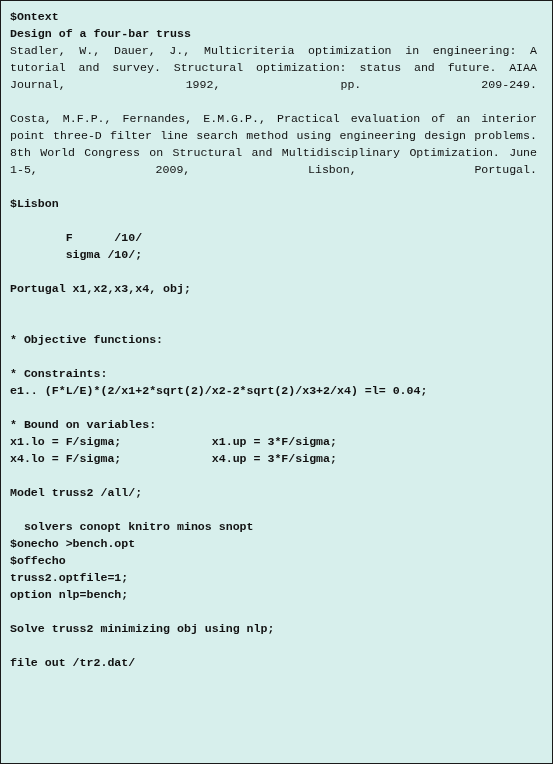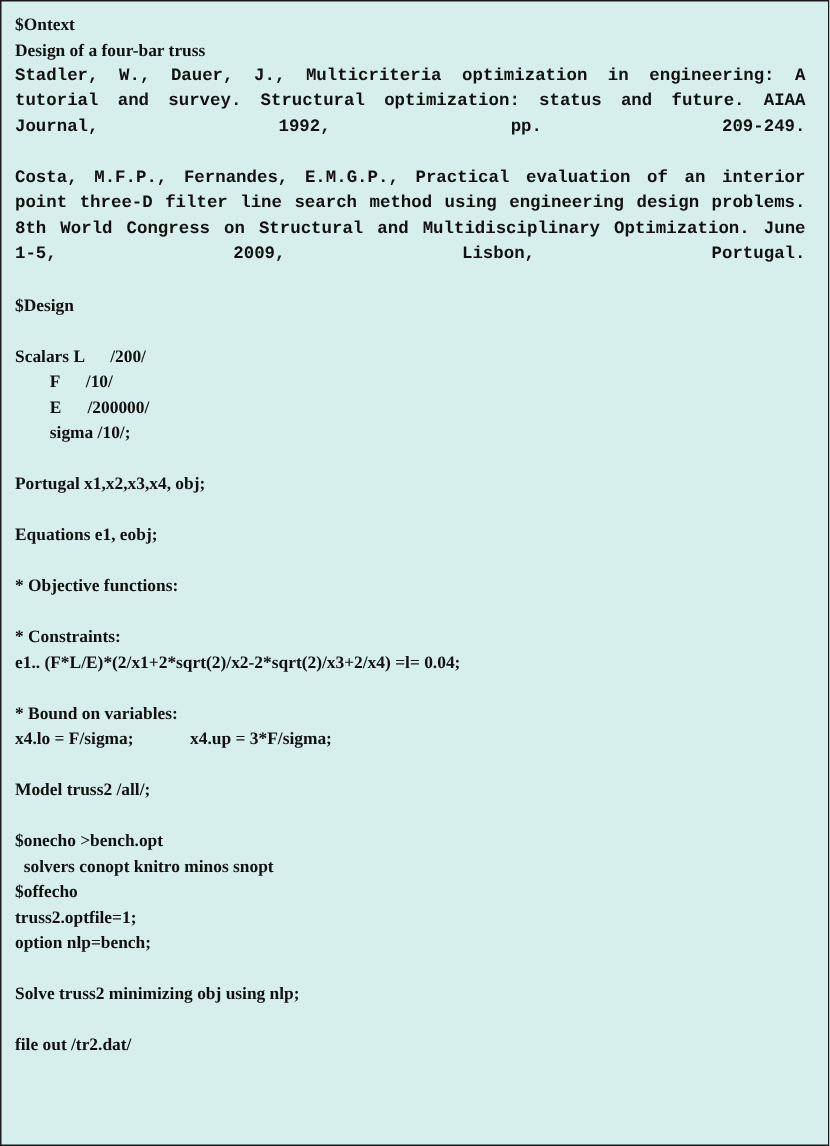--- a/index.html
+++ b/index.html
@@ -22,38 +22,38 @@
   }
   .code-body {
     position: absolute;
     left: 0;
     top: 0;
     width: 553px;
     padding: 7px 9px 0 9px;
     box-sizing: border-box;
   }
   .code-line {
-    font-family: Liberation Serif, serif;
+    font-family: Liberation Mono, monospace;
     font-size: 11.6px;
     line-height: 17px;
     font-weight: bold;
     color: #111111;
     white-space: pre;
     letter-spacing: 0px;
     margin: 0;
     height: 17px;
   }
   .code-line.blank {
     white-space: pre;
   }
   .ref-line {
     font-family: "Liberation Mono", "DejaVu Sans Mono", monospace;
     font-size: 11.6px;
     line-height: 17px;
-    font-weight: bold;
+    font-weight: normal;
     color: #111111;
     margin: 0;
     text-align: justify;
     text-align-last: left;
     white-space: normal;
     word-spacing: 0px;
     width: 527px;
   }
   
   .ref-line::after {
@@ -69,45 +69,43 @@
   <div class="code-body">
 
     <div class="code-line">$Ontext</div>
 
     <div class="code-line">Design of a four-bar truss</div>
 
     <div class="ref-line">Stadler, W., Dauer, J., Multicriteria optimization in engineering: A tutorial and survey. Structural optimization: status and future. AIAA Journal, 1992, pp. 209-249.</div>
 
     <div class="ref-line">Costa, M.F.P., Fernandes, E.M.G.P., Practical evaluation of an interior point three-D filter line search method using engineering design problems. 8th World Congress on Structural and Multidisciplinary Optimization. June 1-5, 2009, Lisbon, Portugal.</div>
 
-    <div class="code-line">$Design</div>
+    <div class="code-line">$Lisbon</div>
 
     <div id="code-lines">
         <div class="code-line blank">&nbsp;</div>
-        <div class="code-line">Scalars L      /200/</div>
         <div class="code-line">        F      /10/</div>
-        <div class="code-line">        E      /200000/</div>
         <div class="code-line">        sigma /10/;</div>
         <div class="code-line blank">&nbsp;</div>
         <div class="code-line">Portugal x1,x2,x3,x4, obj;</div>
         <div class="code-line blank">&nbsp;</div>
-        <div class="code-line">Equations e1, eobj;</div>
         <div class="code-line blank">&nbsp;</div>
         <div class="code-line">* Objective functions:</div>
         <div class="code-line blank">&nbsp;</div>
         <div class="code-line">* Constraints:</div>
         <div class="code-line">e1.. (F*L/E)*(2/x1+2*sqrt(2)/x2-2*sqrt(2)/x3+2/x4) =l= 0.04;</div>
         <div class="code-line blank">&nbsp;</div>
         <div class="code-line">* Bound on variables:</div>
+        <div class="code-line">x1.lo = F/sigma;             x1.up = 3*F/sigma;</div>
         <div class="code-line">x4.lo = F/sigma;             x4.up = 3*F/sigma;</div>
         <div class="code-line blank">&nbsp;</div>
         <div class="code-line">Model truss2 /all/;</div>
         <div class="code-line blank">&nbsp;</div>
+        <div class="code-line">  solvers conopt knitro minos snopt</div>
         <div class="code-line">$onecho &gt;bench.opt</div>
-        <div class="code-line">  solvers conopt knitro minos snopt</div>
         <div class="code-line">$offecho</div>
         <div class="code-line">truss2.optfile=1;</div>
         <div class="code-line">option nlp=bench;</div>
         <div class="code-line blank">&nbsp;</div>
         <div class="code-line">Solve truss2 minimizing obj using nlp;</div>
         <div class="code-line blank">&nbsp;</div>
         <div class="code-line">file out /tr2.dat/</div>
       </div>
 
   </div>

